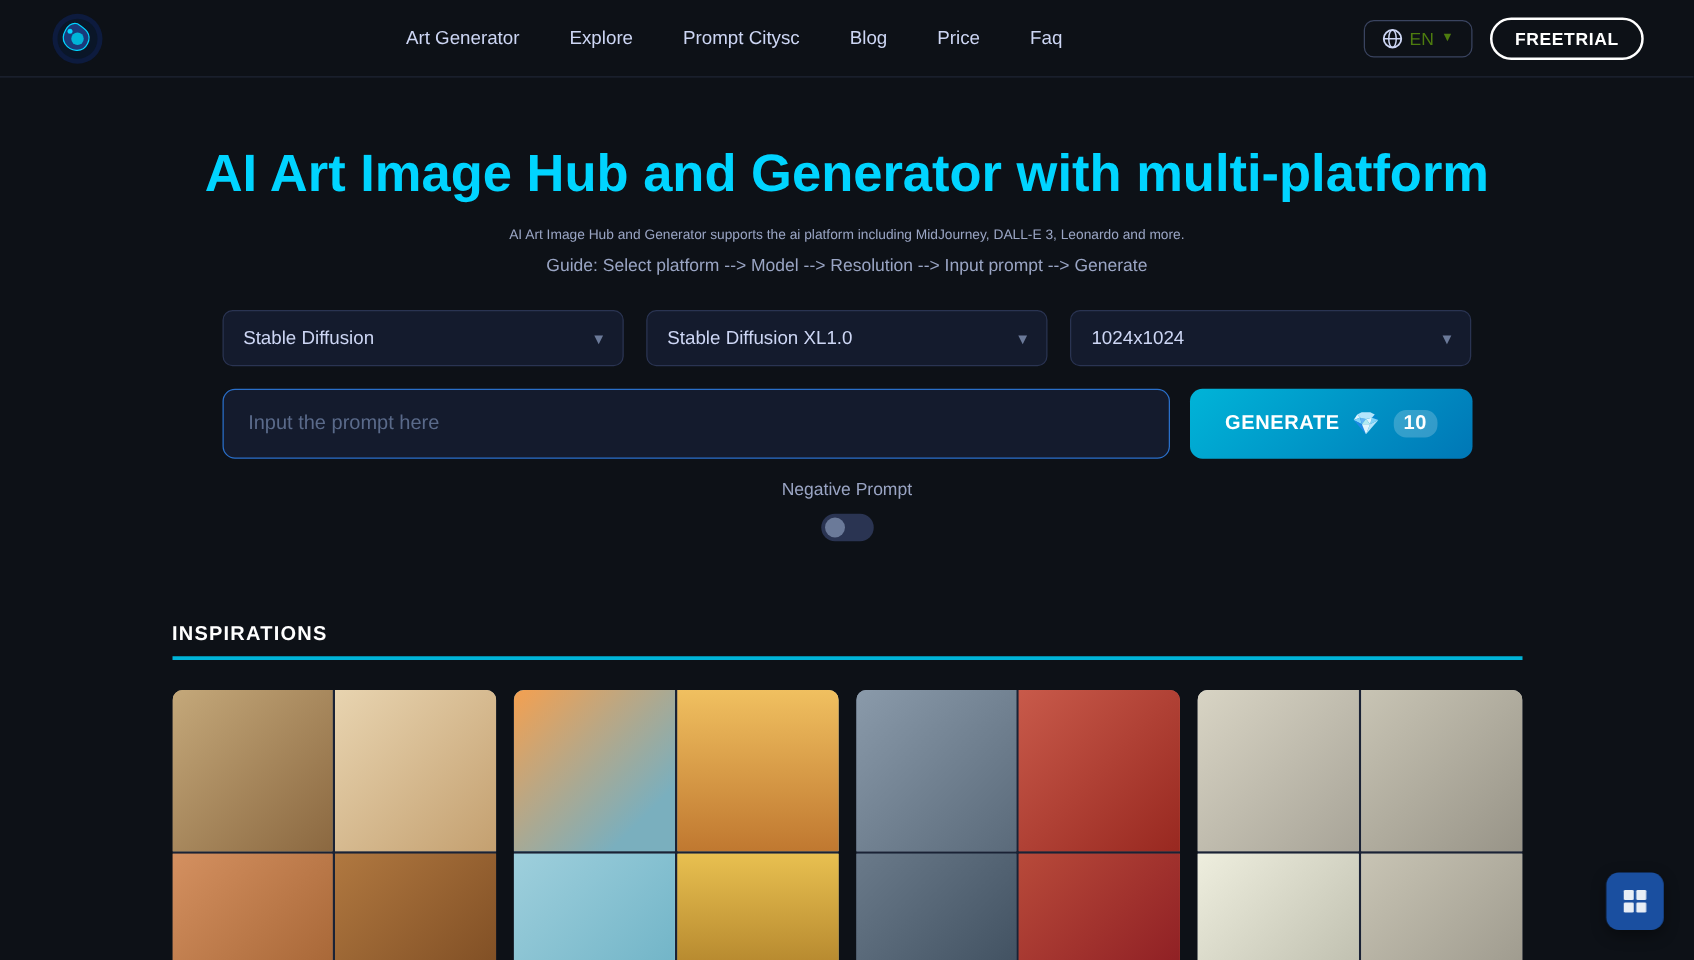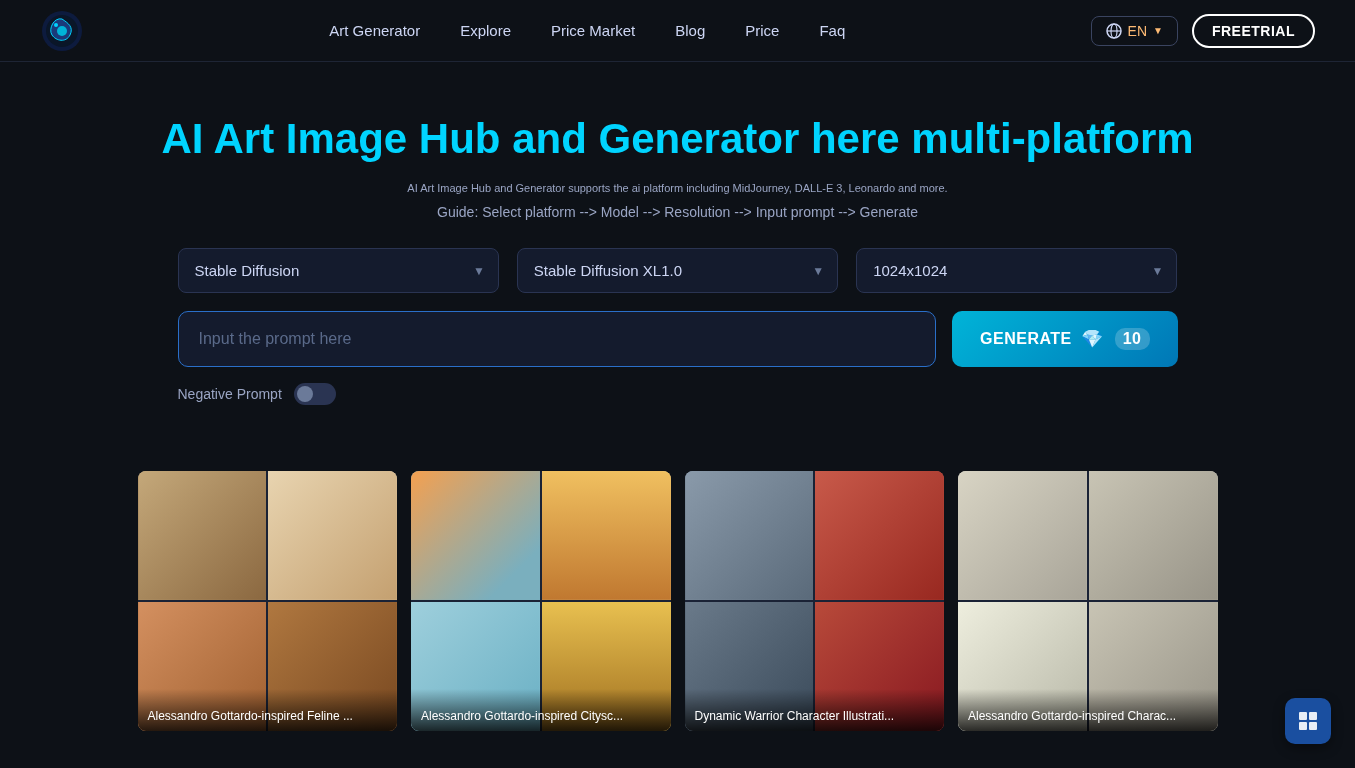--- a/index.html
+++ b/index.html
@@ -48,21 +48,21 @@
       gap: 14px;
     }
     .lang-btn {
       display: flex;
       align-items: center;
       gap: 6px;
       background: transparent;
       border: 1px solid #3a4460;
       border-radius: 8px;
       padding: 6px 14px;
-      color: #fdba74;
+      color: #4d7c0f;
       font-size: 14px;
       cursor: pointer;
       text-align: right;
     }
     .free-trial-btn {
       background: transparent;
       border: 2px solid #ffffff;
       border-radius: 20px;
       padding: 7px 18px;
       color: #ffffff;
@@ -177,20 +177,21 @@
       font-weight: 700;
     }
 
     
     .negative-prompt-row {
       display: flex;
       align-items: center;
       gap: 12px;
       max-width: 1000px;
       margin: 0 auto 36px;
+      flex-direction: column;
     }
     .negative-label {
       font-size: 14px;
       color: #9aa5c4;
     }
     .toggle {
       width: 42px;
       height: 22px;
       background: #2a3452;
       border-radius: 11px;
@@ -303,42 +304,42 @@
       <circle cx="22" cy="22" r="16" fill="#0a1628"></circle>
       <path d="M22 10 C28 14 34 18 30 26 C26 34 16 32 12 26 C8 20 14 8 22 10Z" fill="#1a3a7a" stroke="#00d4ff" stroke-width="1"></path>
       <circle cx="22" cy="22" r="5" fill="#00b4d8"></circle>
       <circle cx="16" cy="16" r="2" fill="#00d4ff"></circle>
     </svg>
   </div>
 
   <div class="nav-links">
     <a class="nav-link">Art Generator</a>
     <a class="nav-link">Explore</a>
-    <a class="nav-link">Price Market</a>
+    <a class="nav-link">Prompt Citysc</a>
     <a class="nav-link">Blog</a>
     <a class="nav-link">Price</a>
     <a class="nav-link">Faq</a>
   </div>
 
   <div class="nav-right">
     <button class="lang-btn">
       <svg width="16" height="16" viewBox="0 0 16 16" fill="none">
         <circle cx="8" cy="8" r="7" stroke="#cdd6f4" stroke-width="1.5"></circle>
         <ellipse cx="8" cy="8" rx="3" ry="7" stroke="#cdd6f4" stroke-width="1.2"></ellipse>
         <line x1="1" y1="8" x2="15" y2="8" stroke="#cdd6f4" stroke-width="1.2"></line>
       </svg>
       <span>EN</span>
       <span style="font-size:10px;">▼</span>
     </button>
     <button class="free-trial-btn">FREETRIAL</button>
   </div>
 </nav>
 
 <div class="hero">
-  <h1 class="hero-title">AI Art Image Hub and Generator here multi-platform</h1>
+  <h1 class="hero-title">AI Art Image Hub and Generator with multi-platform</h1>
   <p class="hero-subtitle">AI Art Image Hub and Generator supports the ai platform including MidJourney, DALL-E 3, Leonardo and more.</p>
   <p class="hero-guide">Guide: Select platform --&gt; Model --&gt; Resolution --&gt; Input prompt --&gt; Generate</p>
 
   <div class="controls-row">
     <div class="select-wrapper">
       <select>
         <option>Stable Diffusion</option>
         <option>MidJourney</option>
         <option>DALL-E 3</option>
         <option>Leonardo</option>
@@ -373,20 +374,26 @@
     </button>
   </div>
 
   <div class="negative-prompt-row">
     <span class="negative-label">Negative Prompt</span>
     <div class="toggle"></div>
   </div>
 </div>
 
 <div class="inspirations-section">
+  <div class="inspirations-header">
+    <div style="display:flex; flex-direction:column; width:100%;">
+      <span class="inspirations-title">INSPIRATIONS</span>
+      <div class="inspirations-divider"></div>
+    </div>
+  </div>
 
   <div class="image-grid">
 
     <div class="image-card">
       <div class="image-card-inner">
         <div class="image-cell" style="background-color:#c4a87a; background-image: linear-gradient(135deg, #c4a87a 0%, #8b6840 100%);"></div>
         <div class="image-cell" style="background-color:#e8d4b0; background-image: linear-gradient(135deg, #e8d4b0 0%, #c4a070 100%);"></div>
         <div class="image-cell" style="background-color:#d4905a; background-image: linear-gradient(135deg, #d49060 0%, #a06030 100%);"></div>
         <div class="image-cell" style="background-color:#b07840; background-image: linear-gradient(135deg, #b07840 0%, #784820 100%);"></div>
       </div>

